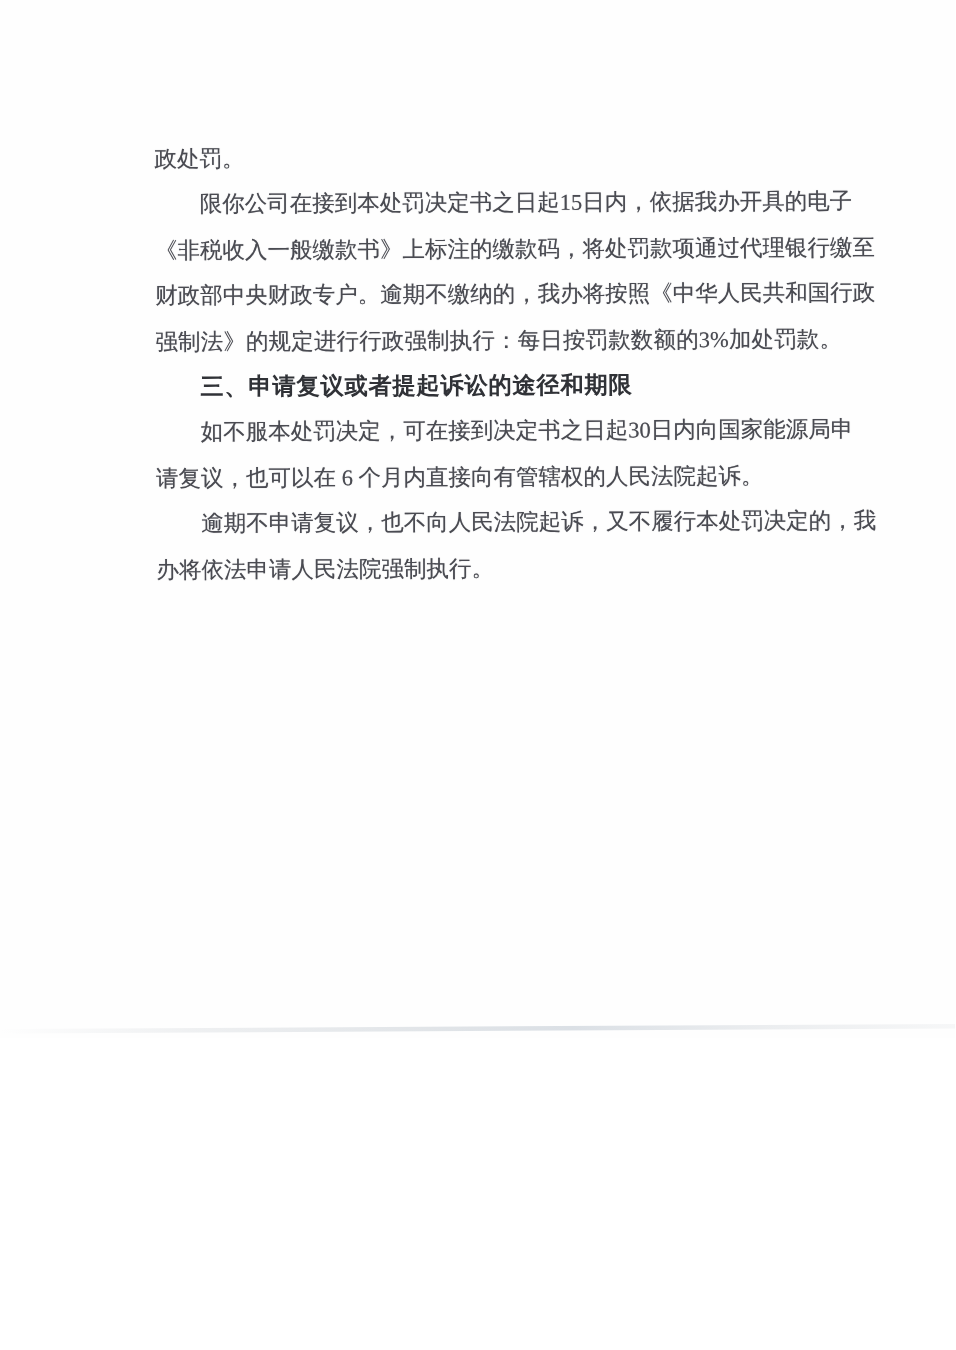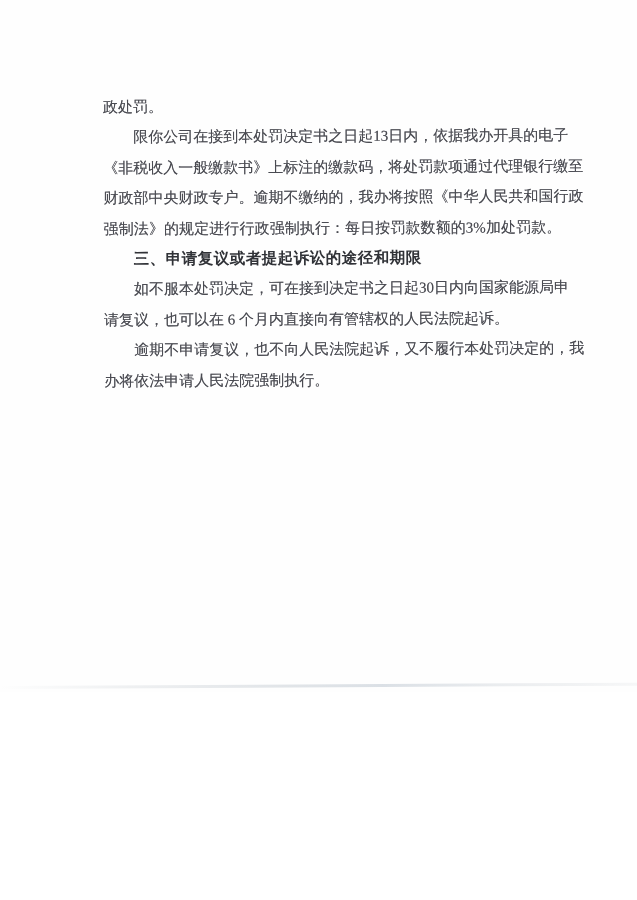--- a/index.html
+++ b/index.html
@@ -104,21 +104,21 @@
         <span>到</span>
         <span>本</span>
         <span>处</span>
         <span>罚</span>
         <span>决</span>
         <span>定</span>
         <span>书</span>
         <span>之</span>
         <span>日</span>
         <span>起</span>
-        <span>13</span>
+        <span>15</span>
         <span>日</span>
         <span>内</span>
         <span>，</span>
         <span>依</span>
         <span>据</span>
         <span>我</span>
         <span>办</span>
         <span>开</span>
         <span>具</span>
         <span>的</span>

